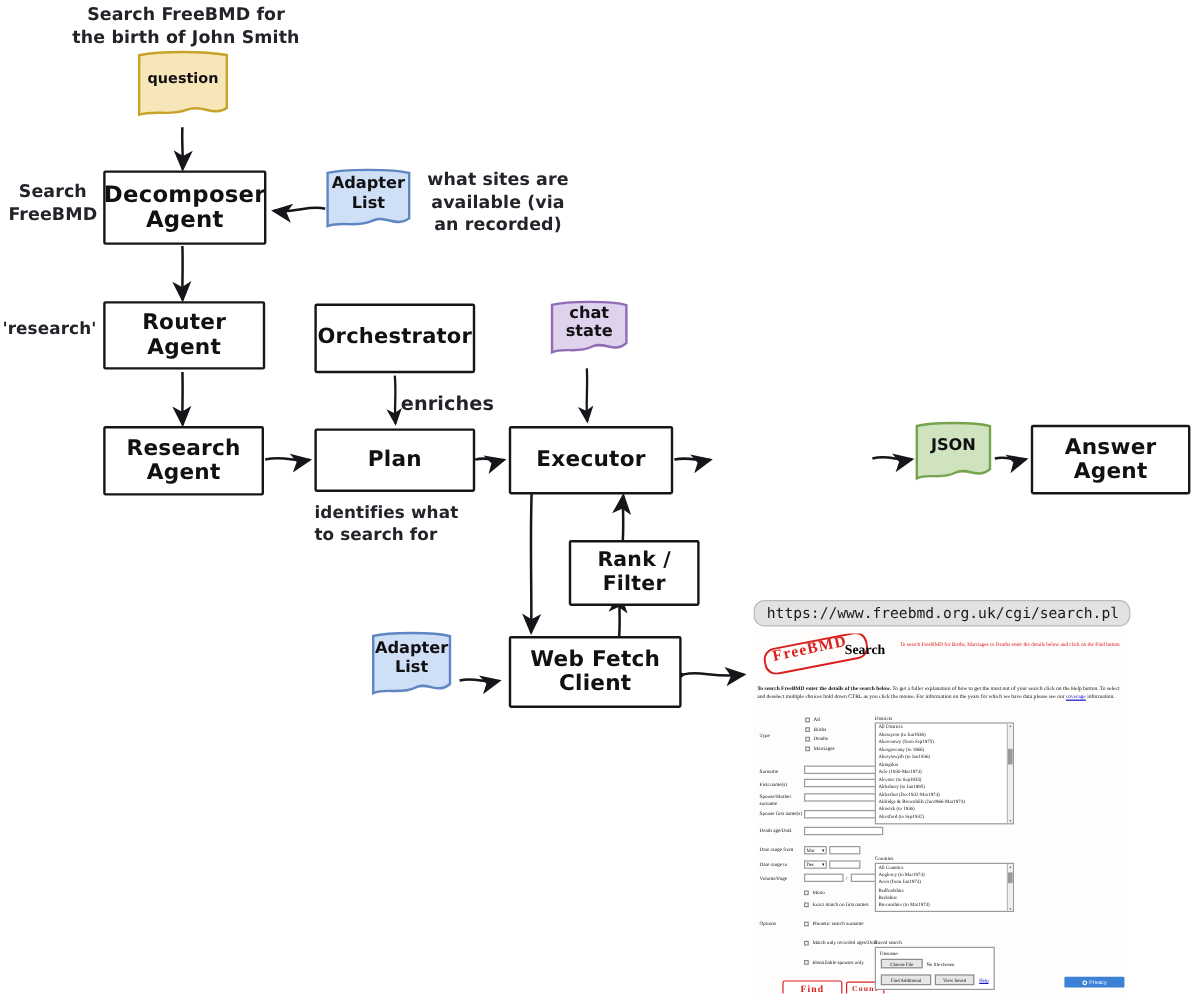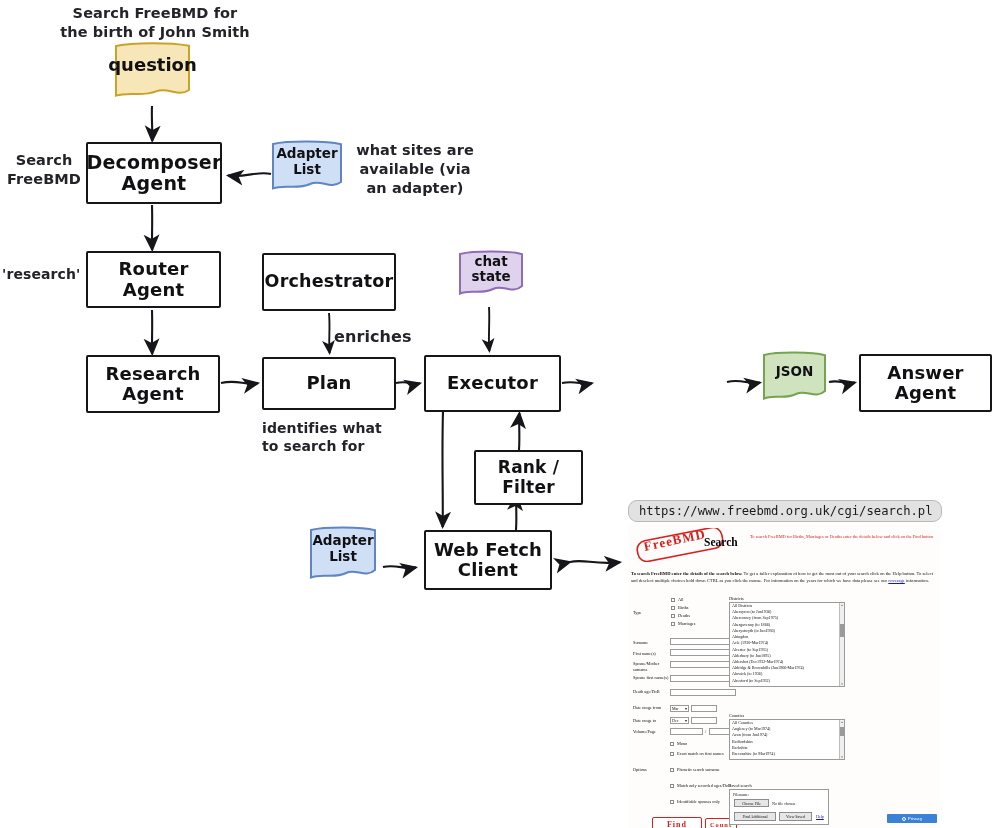--- a/index.html
+++ b/index.html
@@ -143,21 +143,21 @@
     <path d="M273,144 C288,140.6 327,140.8 341,144.2 L341,182 C330,190 321,178.6 310,184 C297,190 285,184 273,188.4 Z" fill="#cfdff5" stroke="#5f86c2" stroke-width="2"></path>
 
     <path d="M460,254 C474,250.6 510,250.8 522,254.2 L522,286 C512,295 503,283.6 493,289 C481,295 470,289 460,293.6 Z" fill="#ded2ec" stroke="#8f6cb5" stroke-width="2"></path>
 
     <path d="M764,355 C777,351.6 813,351.8 825,355.2 L825,391 C815,400 806,388.6 796,394 C784,400 774,394 764,398.6 Z" fill="#cfe3bf" stroke="#76a44e" stroke-width="2"></path>
 
     <path d="M311,530 C325,526.6 362,526.8 375,530.2 L375,570 C365,579 356,567.6 346,573 C334,579 322,573 311,577.6 Z" fill="#cfdff5" stroke="#5f86c2" stroke-width="2"></path>
   </svg>
 
   <div class="doc" style="left:116px;top:44px;width:73px;height:52px;">
-    <div class="doclabel" style="font-size:18px;">question</div>
+    <div class="doclabel" style="font-size:12px;">question</div>
   </div>
 
   <div class="doc" style="left:273px;top:142px;width:68px;height:48px;">
     <div class="doclabel" style="font-size:13.5px;">
       <span>Adapter</span>
         <span>List</span>
     </div>
   </div>
 
   <div class="doc" style="left:460px;top:252px;width:62px;height:43px;">
@@ -209,39 +209,39 @@
   <div class="node" style="left:859px;top:354px;width:133px;height:58px;font-size:18px;">
     <span>Answer</span>
     <span>Agent</span>
   </div>
 
   <div class="node" style="left:474px;top:450px;width:109px;height:55px;font-size:17px;text-align:right;">
     <span>Rank /</span>
     <span>Filter</span>
   </div>
 
-  <div class="node" style="left:424px;top:530px;width:128px;height:60px;font-size:18px;text-align:right;">
+  <div class="node" style="left:424px;top:530px;width:144px;height:60px;font-size:18px;text-align:right;">
     <span>Web Fetch</span>
     <span>Client</span>
   </div>
 
   <div class="anno" style="left:60px;top:4px;width:190px;font-size:14.5px;">
     <div>Search FreeBMD for</div>
     <div>the birth of John Smith</div>
   </div>
 
   <div class="anno left" style="left:4px;top:151px;width:80px;font-size:14.5px;">
     <div>Search</div>
     <div>FreeBMD</div>
   </div>
 
   <div class="anno" style="left:352px;top:141px;width:126px;font-size:14.5px;">
     <div>what sites are</div>
     <div>available (via</div>
-    <div>an adapter)</div>
+    <div>an recorded)</div>
   </div>
 
   <div class="anno" style="left:2px;top:265px;width:78px;font-size:14px;">'research'</div>
 
   <div class="anno" style="left:334px;top:326px;width:70px;font-size:16px;text-align:center;">enriches</div>
 
   <div class="anno" style="left:262px;top:419px;width:125px;font-size:14px;text-align:left;">
     <div>identifies what</div>
     <div>to search for</div>
   </div>

